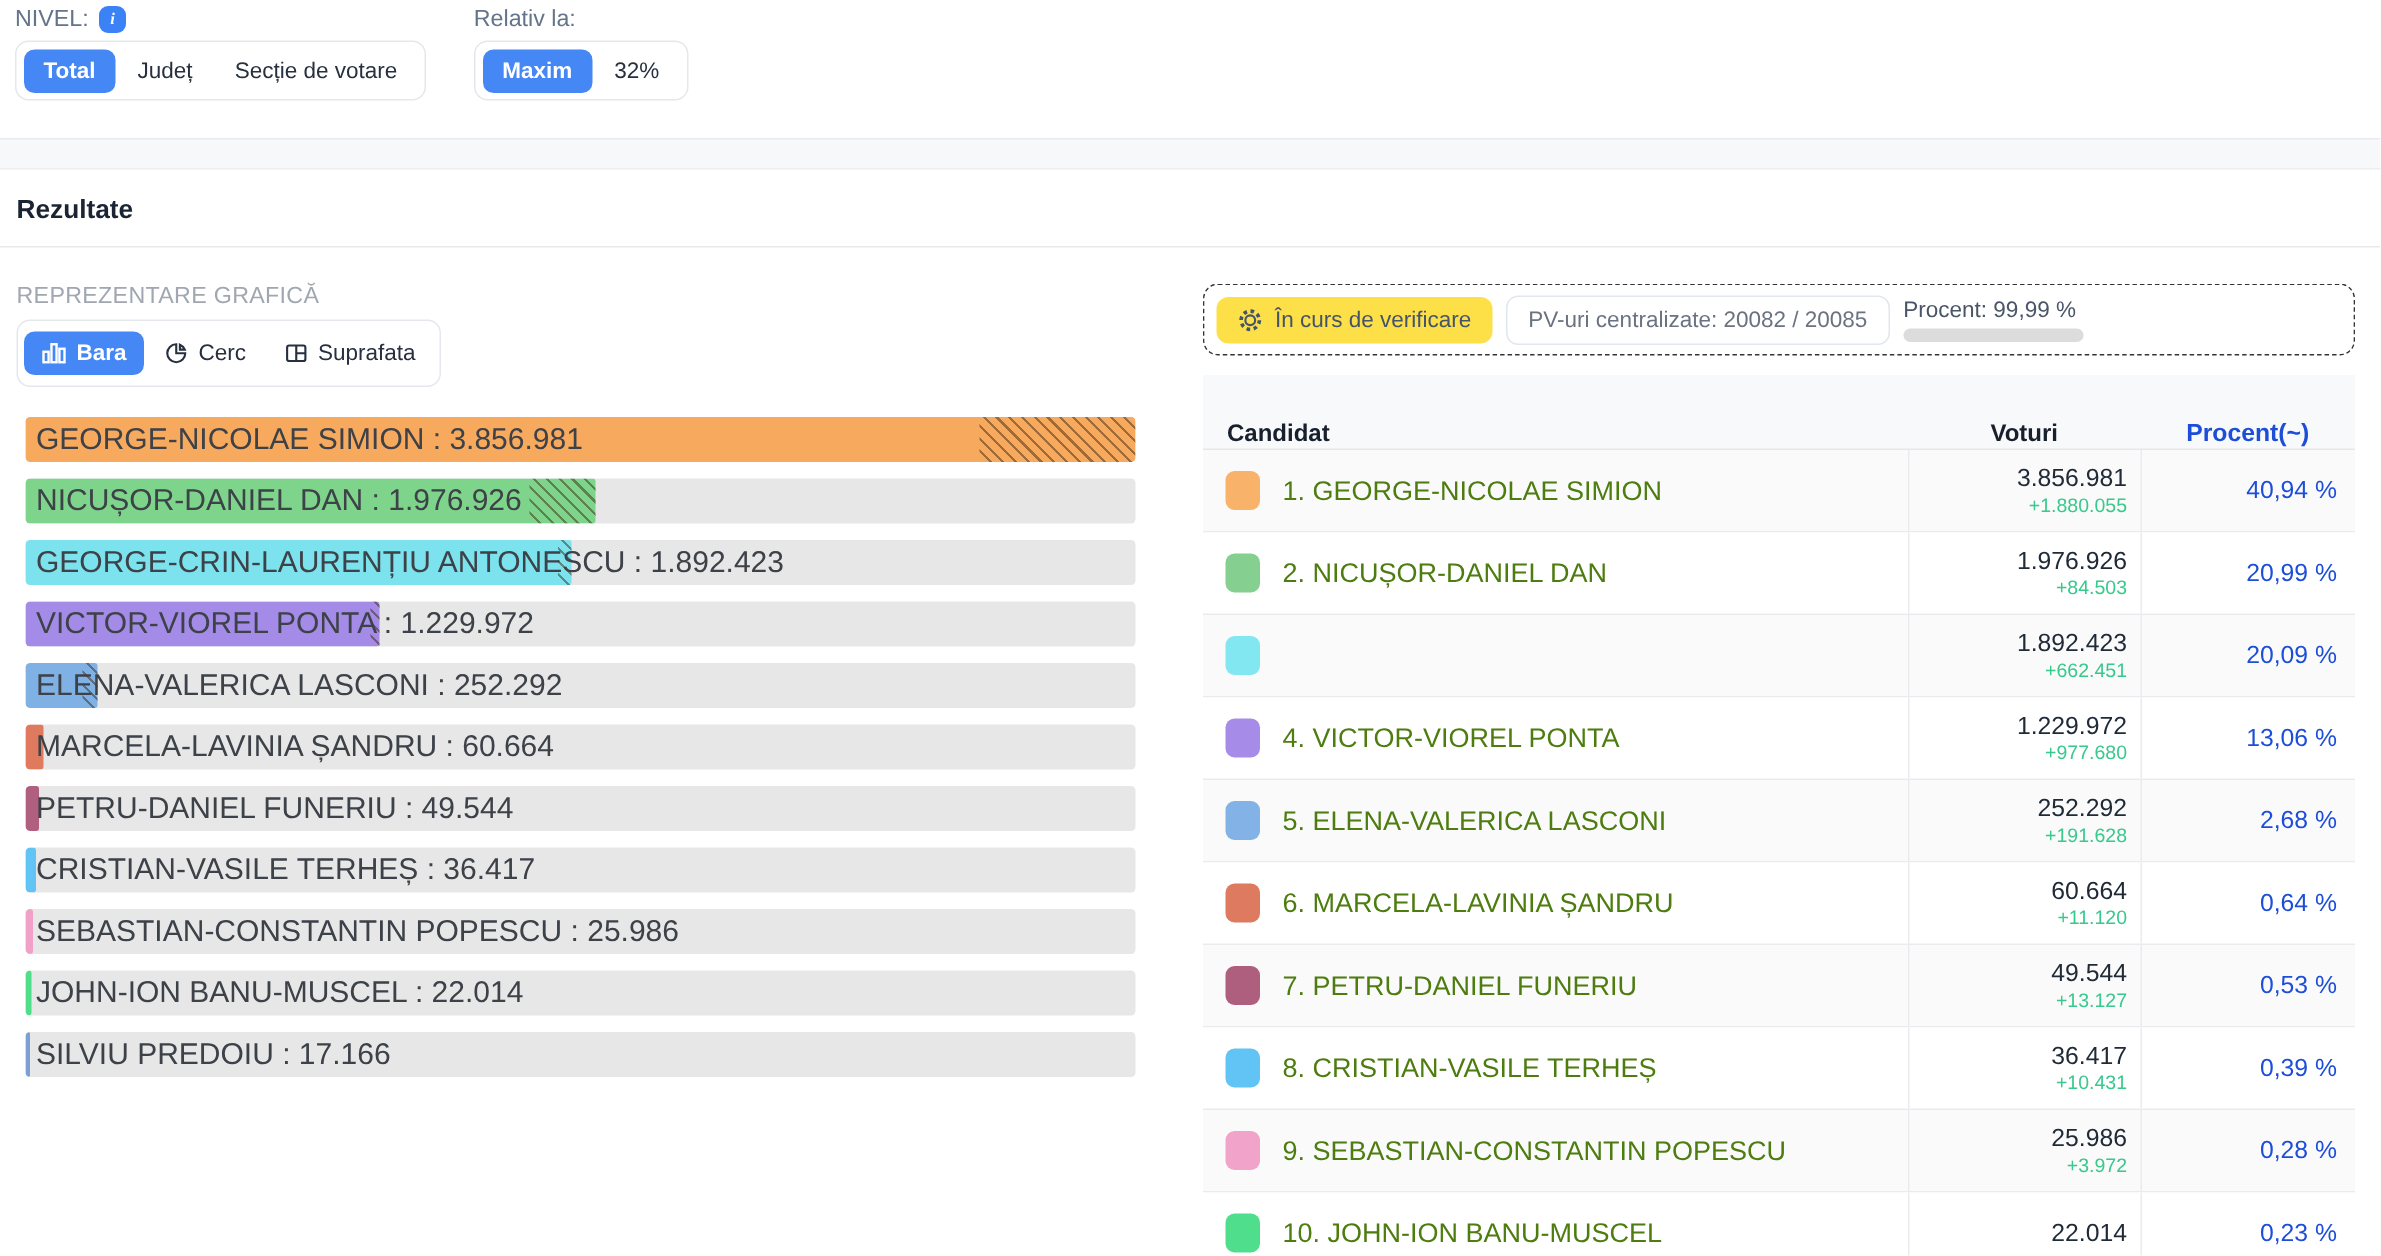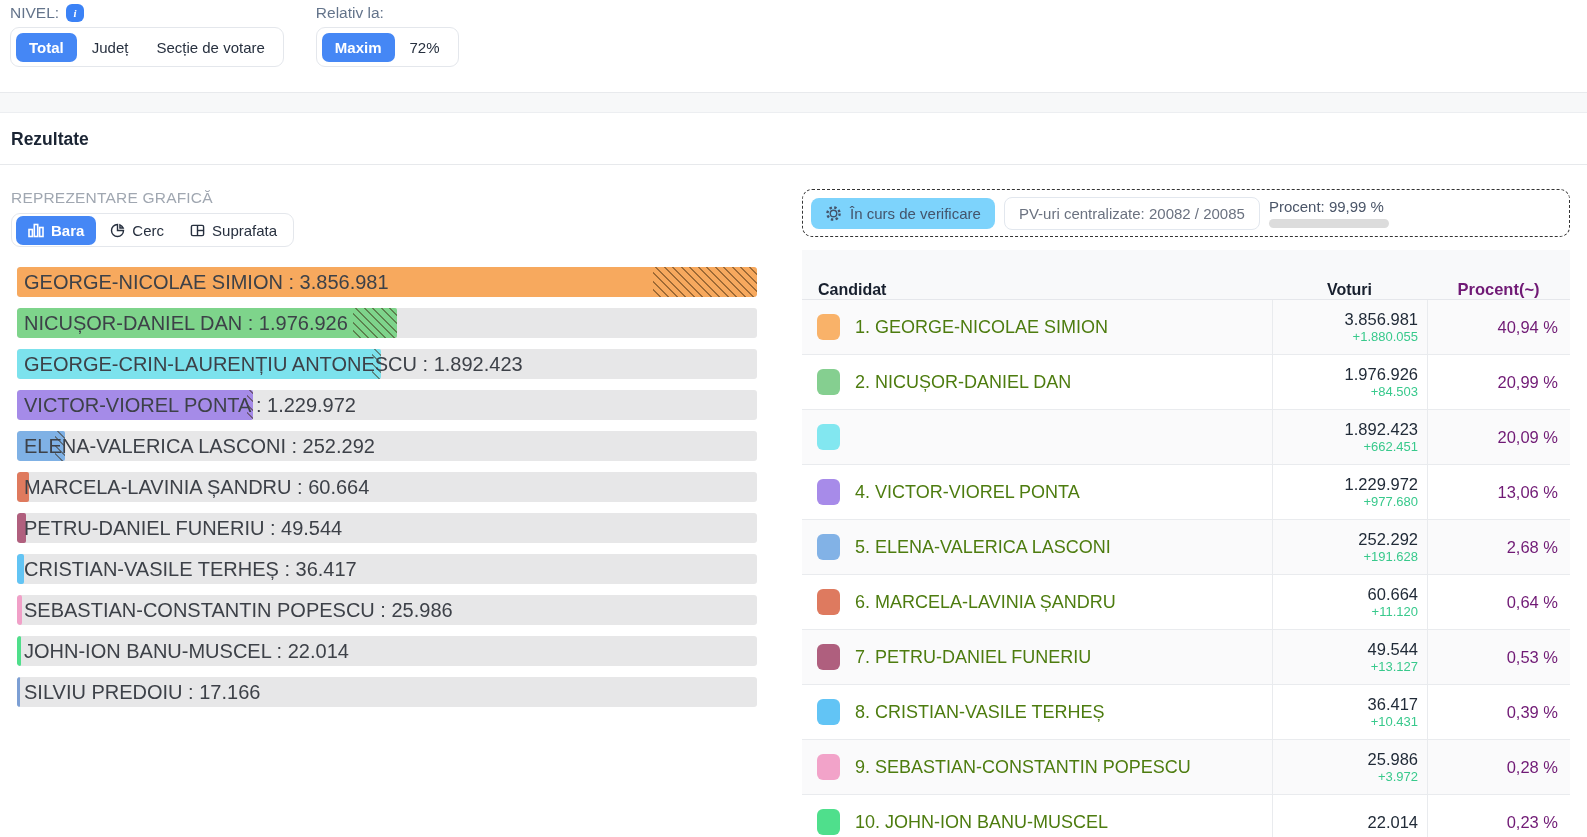--- a/index.html
+++ b/index.html
@@ -25,59 +25,59 @@
   .section-title{margin:14px 0 0 11px;font-size:17.5px;font-weight:700;color:#1a2433;line-height:24px;}
   .section-divider{margin-top:13px;border:none;border-top:1px solid #e7e9ec;height:0;}
 
   
   .content-row{display:flex;margin-top:24px;padding:0 17px 0 11px;gap:45px;}
   .left-col{width:746px;flex:0 0 746px;}
   .right-col{flex:1;min-width:0;}
 
   .panel-title{font-size:15.5px;color:#a0a7b1;letter-spacing:.2px;height:20px;}
   .tabs-group{margin-top:4px;display:inline-flex;align-items:center;gap:2px;border:1px solid #e4e7ec;
-    border-radius:9px;padding:4px;height:34px;background:#fff;}
+    border-radius:9px;padding:4px;height:45px;background:#fff;}
   .tab-btn{border:none;background:transparent;display:inline-flex;align-items:center;gap:7px;
     font-size:15px;color:#27303f;padding:6px 12px;border-radius:7px;cursor:pointer;font-family:inherit;}
   .tab-btn.active{background:#4587f5;color:#fff;font-weight:700;}
   .tab-btn svg{display:block;}
 
   
   .bars-wrap{margin-top:20px;width:740px;margin-left:6px;}
   .bar-track{position:relative;height:30px;background:#e7e7e8;border-radius:3px;margin-bottom:11px;overflow:hidden;}
   .bar-fill{position:absolute;left:0;top:0;bottom:0;border-radius:3px 2px 2px 3px;}
   .bar-hatch{position:absolute;top:0;bottom:0;
     background-image:repeating-linear-gradient(45deg,rgba(0,0,0,0) 0px,rgba(0,0,0,0) 4.5px,rgba(50,30,5,.45) 4.5px,rgba(50,30,5,.45) 6px);}
   .bar-label{position:relative;z-index:2;display:inline-block;padding-left:7px;line-height:30px;
     font-size:20px;color:#3d4148;white-space:nowrap;}
 
   
   .status-box{border:1.5px dashed #343434;border-radius:10px;padding:6px 8px;display:flex;
     align-items:center;gap:9px;height:48px;}
-  .badge-verify{display:inline-flex;align-items:center;gap:8px;background:#7dd3fc;border-radius:8px;
+  .badge-verify{display:inline-flex;align-items:center;gap:8px;background:#fde047;border-radius:8px;
     padding:7px 14px;font-size:15px;color:#44546b;white-space:nowrap;}
   .badge-verify svg{display:block;}
   .pill-pv{display:inline-flex;align-items:center;border:1px solid #e2e7ee;border-radius:8px;
     background:#fff;padding:7px 14px;font-size:15px;color:#6b7280;white-space:nowrap;}
   .procent-block{display:flex;flex-direction:column;gap:4px;padding-top:1px;}
   .procent-text{font-size:15px;color:#4a5568;line-height:16px;}
   .procent-track{width:120px;height:9px;border-radius:5px;background:#dcdcdc;overflow:hidden;}
   .procent-fill{height:100%;background:#5faa5d;border-radius:5px;}
 
   
   .res-table{margin-top:13px;width:100%;}
   .t-head{display:flex;background:#f8f9fa;height:50px;align-items:flex-end;
     border-bottom:1px solid #e5e7eb;font-weight:700;font-size:16px;color:#18202e;}
   .t-row{display:flex;height:55px;align-items:stretch;border-bottom:1px solid #e9ebee;background:#fff;}
   .t-row:nth-child(odd){background:#fafafb;}
   .c-cand{flex:1;min-width:0;display:flex;align-items:center;padding-left:15px;}
   .c-votes{flex:0 0 155px;display:flex;flex-direction:column;justify-content:center;align-items:flex-end;
     padding-right:9px;}
   .c-pct{flex:0 0 143px;display:flex;align-items:center;justify-content:flex-end;padding-right:12px;
-    font-size:16.5px;color:#701a75;}
+    font-size:16.5px;color:#1d4ed8;}
   .t-row .c-votes,.t-row .c-pct{border-left:1px solid #e9ebee;}
   .t-head .c-cand{padding-left:16px;}
   .t-head .c-votes{align-items:center;justify-content:center;padding-right:0;}
   .t-head .c-pct{justify-content:center;padding-right:0;}
   .swatch{width:23px;height:26px;border-radius:6px;flex:0 0 23px;margin-right:15px;}
   .cand-name{font-size:18px;color:#4d7c0f;white-space:nowrap;overflow:hidden;}
   .votes-main{font-size:16.5px;color:#212b38;line-height:19px;}
   .votes-delta{font-size:13px;color:#38c98c;line-height:15px;}
 </style>
 </head>
@@ -94,21 +94,21 @@
         <button class="seg-btn">Județ</button>
         <button class="seg-btn">Secție de votare</button>
       </div>
   </div>
   <div>
     <div class="ctl-label-row">
       <span class="ctl-label">Relativ la:</span>
     </div>
     <div class="seg-group" id="relativ-group">
         <button class="seg-btn active">Maxim</button>
-        <button class="seg-btn">72%</button>
+        <button class="seg-btn">32%</button>
       </div>
   </div>
 </div>
 
 <div class="section-strip"></div>
 <div class="section-title">Rezultate</div>
 <hr class="section-divider">
 
 <div class="content-row">
 

